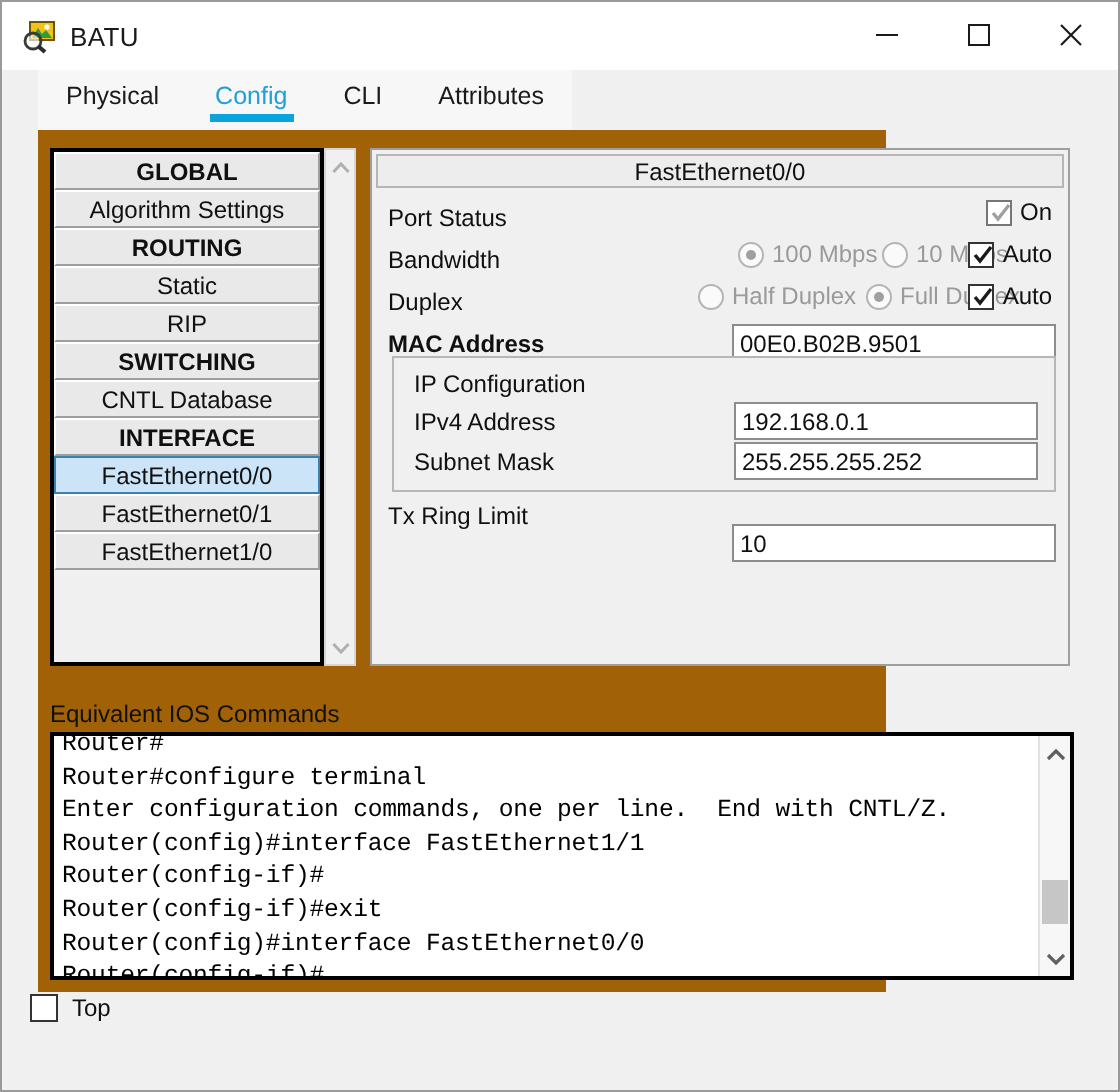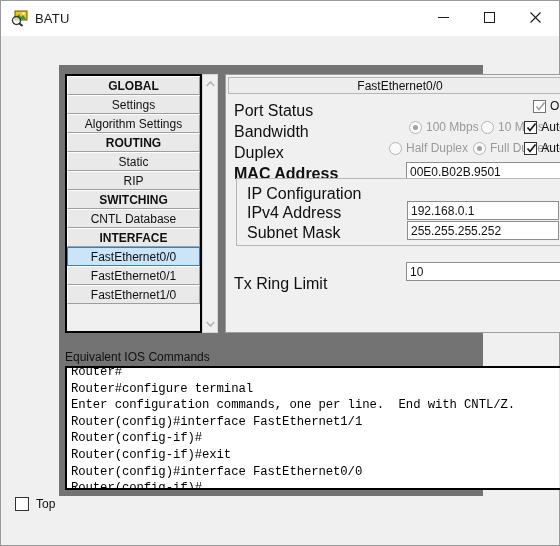--- a/index.html
+++ b/index.html
@@ -99,22 +99,21 @@
     height: 4px;
     background: #0aa3dd;
   }
 
   
   #content {
     position: absolute;
     left: 18px; top: 64px;
     width: 424px;
     height: 432px;
-    background: #737373;
-    margin-left: 40px;
+    background: #a16207;
   }
 
   
   #left-panel {
     position: absolute;
     left: 6px; top: 9px;
     width: 137px;
     height: 259px;
     box-sizing: border-box;
     border: 2px solid #000000;
@@ -185,21 +184,21 @@
     text-align: center;
     font-size: 12px;
     background: #ededed;
     border: 1px solid #b6b6b6;
     box-sizing: border-box;
     color: #101010;
   }
 
   .field-label {
     position: absolute;
-    font-size: 16px;
+    font-size: 12px;
     color: #101010;
     white-space: nowrap;
   }
   .txtbox {
     position: absolute;
     box-sizing: border-box;
     background: #ffffff;
     border: 1px solid #8d8d8d;
     font-family: "Liberation Sans", sans-serif;
     font-size: 12px;
@@ -363,26 +362,41 @@
       </svg>
     </button>
     <button class="winbtn" id="btn-close">
       <svg width="11" height="11" viewBox="0 0 11 11">
         <line x1="0.5" y1="0.5" x2="10.5" y2="10.5" stroke="#1a1a1a" stroke-width="1.1"></line>
         <line x1="10.5" y1="0.5" x2="0.5" y2="10.5" stroke="#1a1a1a" stroke-width="1.1"></line>
       </svg>
     </button>
   </div>
 
+  <div id="tabstrip">
+    <div id="tabstrip-inner">
+      <div class="tab">
+        <span>Physical</span>
+      </div>
+      <div class="tab active">
+        <span>Config</span>
+      </div>
+      <div class="tab">
+        <span>CLI</span>
+      </div>
+      <div class="tab">
+        <span>Attributes</span>
+      </div>
+    </div>
+  </div>
 
   <div id="content">
 
     <div id="left-panel">
       <div class="list-item header"><span>GLOBAL</span></div>
-      <div class="list-item"><span>Settings</span></div>
       <div class="list-item"><span>Algorithm Settings</span></div>
       <div class="list-item header"><span>ROUTING</span></div>
       <div class="list-item"><span>Static</span></div>
       <div class="list-item"><span>RIP</span></div>
       <div class="list-item header"><span>SWITCHING</span></div>
       <div class="list-item"><span>CNTL Database</span></div>
       <div class="list-item header"><span>INTERFACE</span></div>
       <div class="list-item selected"><span>FastEthernet0/0</span></div>
       <div class="list-item"><span>FastEthernet0/1</span></div>
       <div class="list-item"><span>FastEthernet1/0</span></div>
@@ -455,21 +469,21 @@
       <input class="txtbox" style="left: 180px; top: 87px; width: 162px;" readonly="" value="00E0.B02B.9501">
 
       <div id="ip-group">
         <div class="field-label" style="left:10px; top:6px;">IP Configuration</div>
         <div class="field-label" style="left:10px; top:25px;">IPv4 Address</div>
         <input class="txtbox" style="left: 170px; top: 22px; width: 152px;" value="192.168.0.1">
         <div class="field-label" style="left:10px; top:45px;">Subnet Mask</div>
         <input class="txtbox" style="left: 170px; top: 42px; width: 152px;" value="255.255.255.252">
       </div>
 
-      <div class="field-label" style="left:8px; top:200px;">Tx Ring Limit</div>
+      <div class="field-label" style="left:8px; top:176px;">Tx Ring Limit</div>
       <input class="txtbox" style="left: 180px; top: 187px; width: 162px;" value="10">
     </div>
 
     <div id="ios-label">Equivalent IOS Commands</div>
     <div id="ios-box">
       <div id="ios-text">Router#
 Router#configure terminal
 Enter configuration commands, one per line.  End with CNTL/Z.
 Router(config)#interface FastEthernet1/1
 Router(config-if)#

